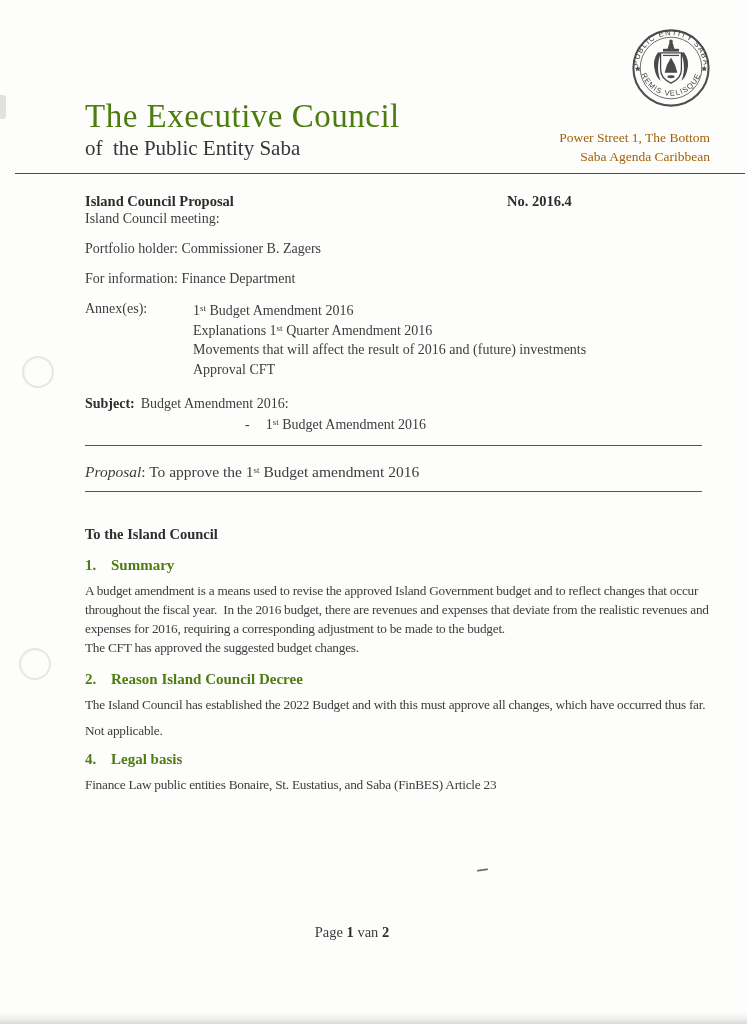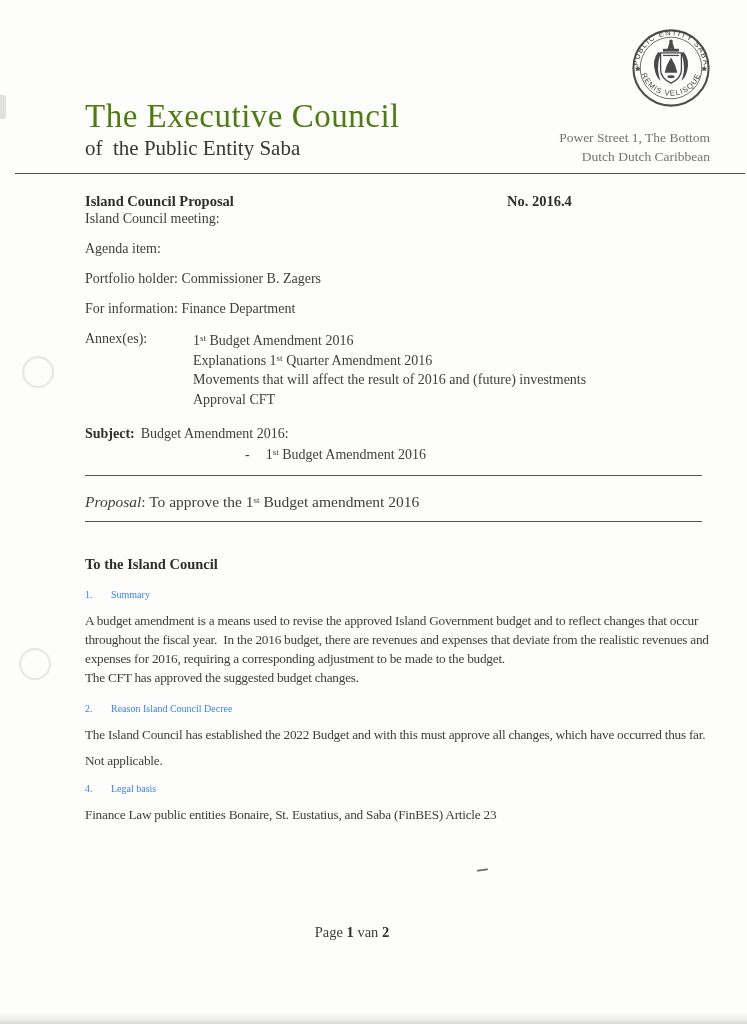--- a/index.html
+++ b/index.html
@@ -19,21 +19,21 @@
     position: absolute; left: 85px; top: 98px;
     font-size: 33px; color: #4d7c0f; letter-spacing: 0.5px;
   }
   .title2 {
     position: absolute; left: 85px; top: 136px;
     font-size: 21px; color: #363636; white-space: pre;
   }
   .seal { position: absolute; right: 36px; top: 28px; width: 80px; height: 80px; }
   .address {
     position: absolute; right: 37px; top: 128px;
-    text-align: right; font-size: 13.5px; line-height: 19px; color: #737373;
+    text-align: right; font-size: 13.5px; line-height: 19px; color: #a16207;
   }
   .head-rule {
     position: absolute; left: 15px; top: 173px;
     width: 730px; height: 0; border-top: 1.5px solid #4c4c4c;
   }
   
   .content { position: relative; margin: 0 0 0 85px; width: 635px; }
   .doc-meta { position: relative; margin-top: 18px; line-height: 18px; }
   .doc-meta .doc-type { font-weight: bold; font-size: 14.5px; color: #2e2e2e; }
   .doc-meta .doc-number {
@@ -49,21 +49,21 @@
   .subject-row { margin-top: 16px; font-size: 14px; line-height: 19px; }
   .subject-label { font-weight: bold; color: #2e2e2e; margin-right: 6px; }
   .subject-item { font-size: 14px; line-height: 19px; padding-left: 160px; }
   .subject-item .dash { margin-right: 16px; }
   .thin-rule { border: none; border-top: 1.2px solid #555; height: 0; width: 617px; }
   .rule1 { margin-top: 11px; }
   .rule2 { margin-top: 9px; }
   .proposal { margin-top: 14px; font-size: 15.5px; line-height: 20px; }
   .proposal-label { font-style: italic; }
   .salutation { margin-top: 33px; font-weight: bold; font-size: 14.5px; color: #2e2e2e; line-height: 18px; }
-  .section-heading { font-weight: normal; font-size: 10px; color: #3b82f6; line-height: 18px; }
+  .section-heading { font-weight: bold; font-size: 15px; color: #4d7c0f; line-height: 18px; }
   .sec-num { display: inline-block; width: 26px; }
   .sh1 { margin-top: 13px; }
   .sh2 { margin-top: 13px; }
   .sh3 { margin-top: 9px; }
   .sh4 { margin-top: 10px; }
   .para {
     margin-top: 7px;
     font-size: 13.3px; letter-spacing: -0.25px;
     line-height: 19px; white-space: pre-wrap; color: #3d3d3d;
   }
@@ -136,34 +136,33 @@
       <path d="M37,31 L63,31 L63,52 Q63,63 50,69 Q37,63 37,52 Z" fill="#fefefe" stroke="#444" stroke-width="1.6"></path>
       <g fill="#4a4a4a">
         <path d="M50,37 Q44,46 42,56 L58,56 Q56,46 50,37 Z"></path>
         <ellipse cx="50" cy="61" rx="4.5" ry="1.8"></ellipse>
         <rect x="40" y="33.5" width="20" height="1.6"></rect>
       </g>
     </svg>
 
     <div class="address">
       <div>Power Street 1, The Bottom</div>
-      <div>Dutch Dutch Caribbean</div>
+      <div>Saba Agenda Caribbean</div>
     </div>
     <div class="head-rule"></div>
   </header>
 
   <main class="content">
 
     <div class="doc-meta">
       <span class="doc-type">Island Council Proposal</span>
       <span class="doc-number">No. 2016.4</span>
     </div>
 
     <p class="meta-line meta-first">Island Council meeting:</p>
-    <p class="meta-line">Agenda item:</p>
     <p class="meta-line">Portfolio holder: Commissioner B. Zagers</p>
     <p class="meta-line">For information: Finance Department</p>
 
     <div class="annex-row">
       <span class="annex-label">Annex(es):</span>
       <div class="annex-items">
         <div><span>1</span><span class="sup">st</span><span> Budget Amendment 2016</span></div>
         <div><span>Explanations 1</span><span class="sup">st</span><span> Quarter Amendment 2016</span></div>
         <div><span>Movements that will affect the result of 2016 and (future) investments</span><span class="sup"></span><span></span></div>
         <div><span>Approval CFT</span><span class="sup"></span><span></span></div>

